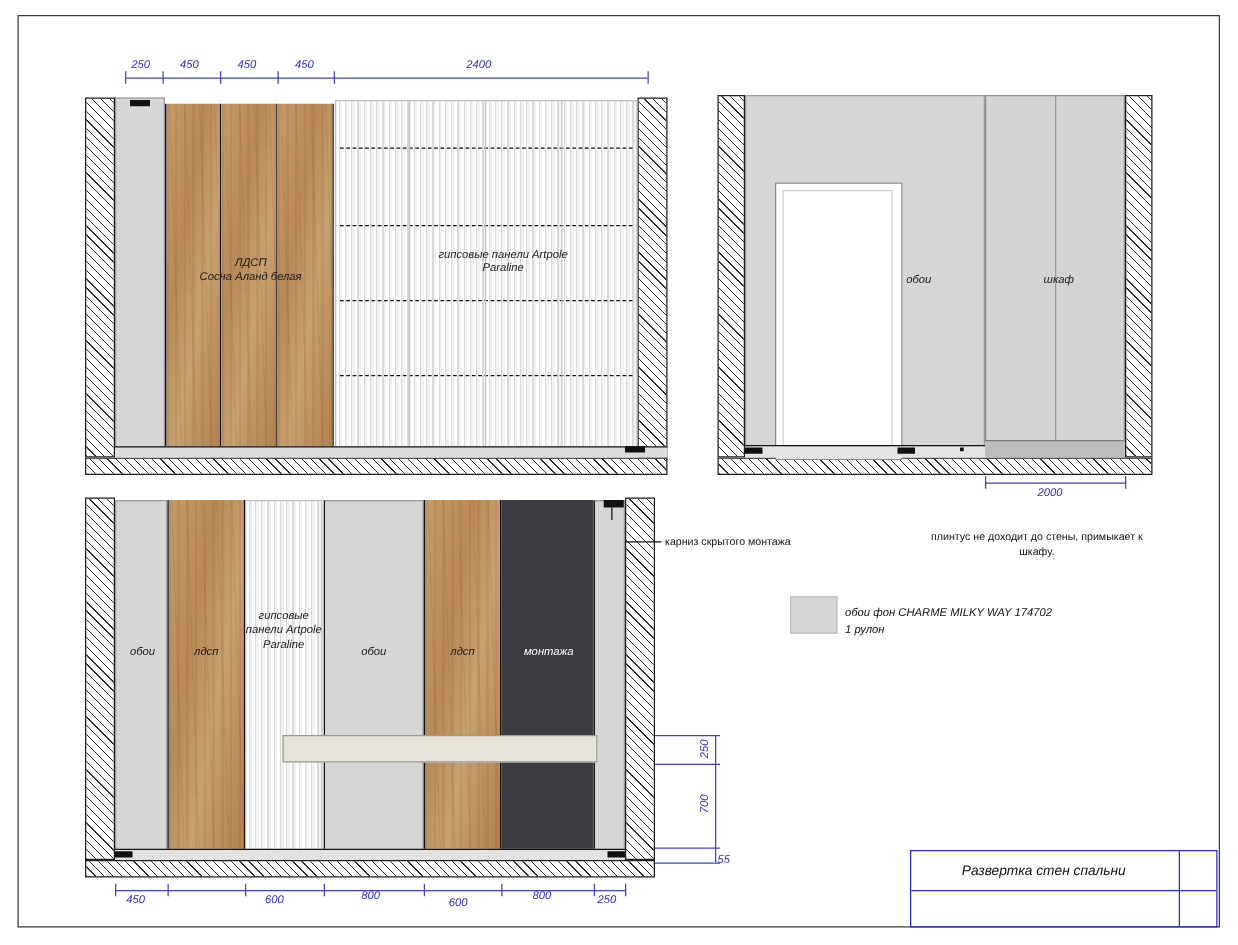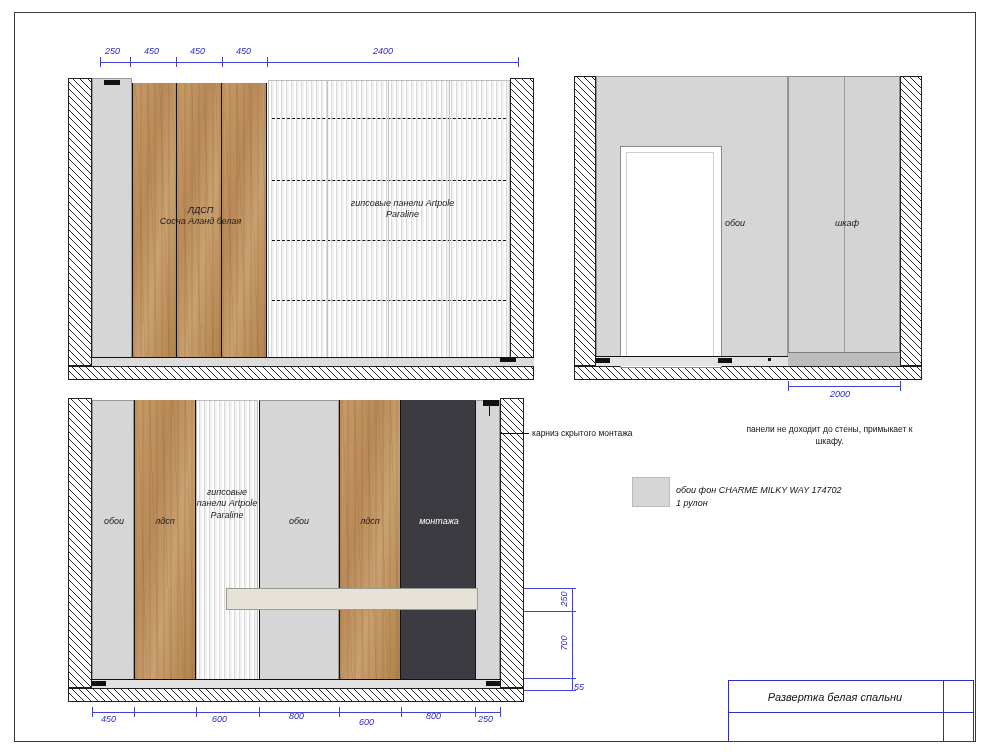--- a/index.html
+++ b/index.html
@@ -210,21 +210,21 @@
     <div class="abs wall-solid" style="left:768px; top:358px; width:3px; height:3px;"></div>
 
     <div class="panel-label" style="left:700px; top:218px; width:70px;">обои</div>
     <div class="panel-label" style="left:812px; top:218px; width:70px;">шкаф</div>
 
     <div class="dimline abs" style="left:788px; top:386px; width:112px; height:1px;"></div>
     <div class="tick" style="left:788px; top:381px; height:10px;"></div>
     <div class="tick" style="left:900px; top:381px; height:10px;"></div>
     <div class="dimtext" style="left:830px; top:389px;">2000</div>
 
-    <div class="note" style="left:722px; top:424px; width:215px; text-align:center;">панели не доходит до стены, примыкает к
+    <div class="note" style="left:722px; top:424px; width:215px; text-align:center;">плинтус не доходит до стены, примыкает к
 шкафу.</div>
   </div>
 
   <div>
     <div class="abs hatch" style="left:68px; top:398px; width:24px; height:290px;"></div>
     <div class="abs hatch" style="left:500px; top:398px; width:24px; height:290px;"></div>
     <div class="abs hatch" style="left:68px; top:688px; width:456px; height:14px;"></div>
 
     <div class="abs wallpaper" style="left:92px; top:400px; width:42px; height:288px;"></div>
 
@@ -289,16 +289,16 @@
     <div class="note" style="left:532px; top:428px; width:140px;">карниз скрытого монтажа</div>
   </div>
 
   <div class="legend-swatch" style="left:632px; top:477px;"></div>
   <div class="legend-text" style="left:676px; top:484px; width:230px;">обои фон CHARME MILKY WAY 174702
 1 рулон</div>
 
   <div class="titleblock">
     <div class="tb-row" style="top:31px;"></div>
     <div class="tb-col" style="left:214px;"></div>
-    <div class="tb-title">Развертка белая спальни</div>
+    <div class="tb-title">Развертка стен спальни</div>
   </div>
 
 </div>
 
 </body></html>

